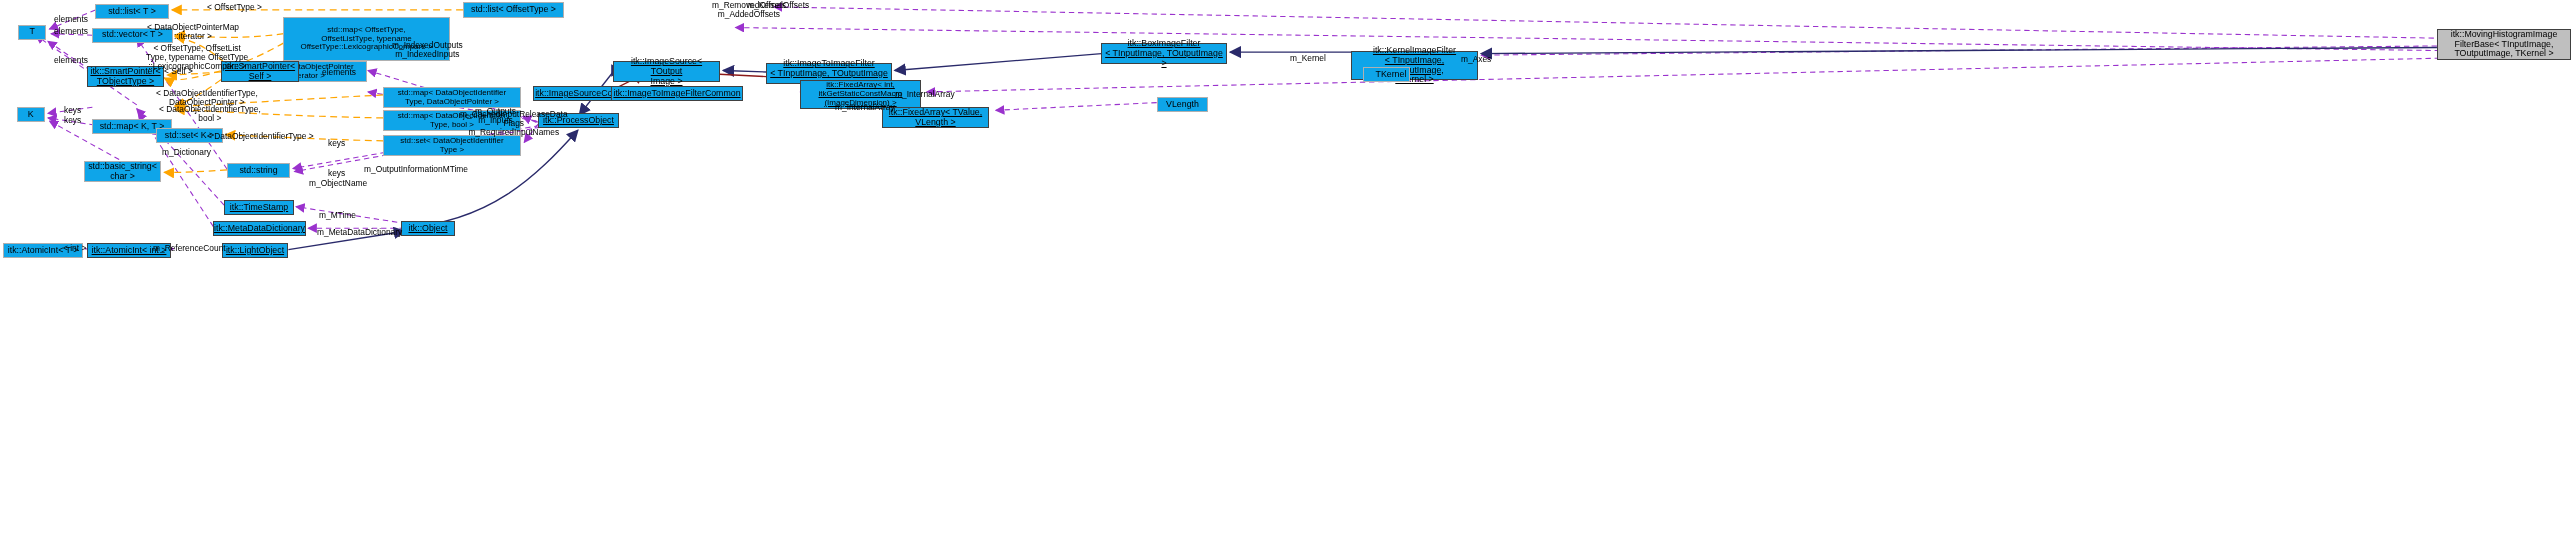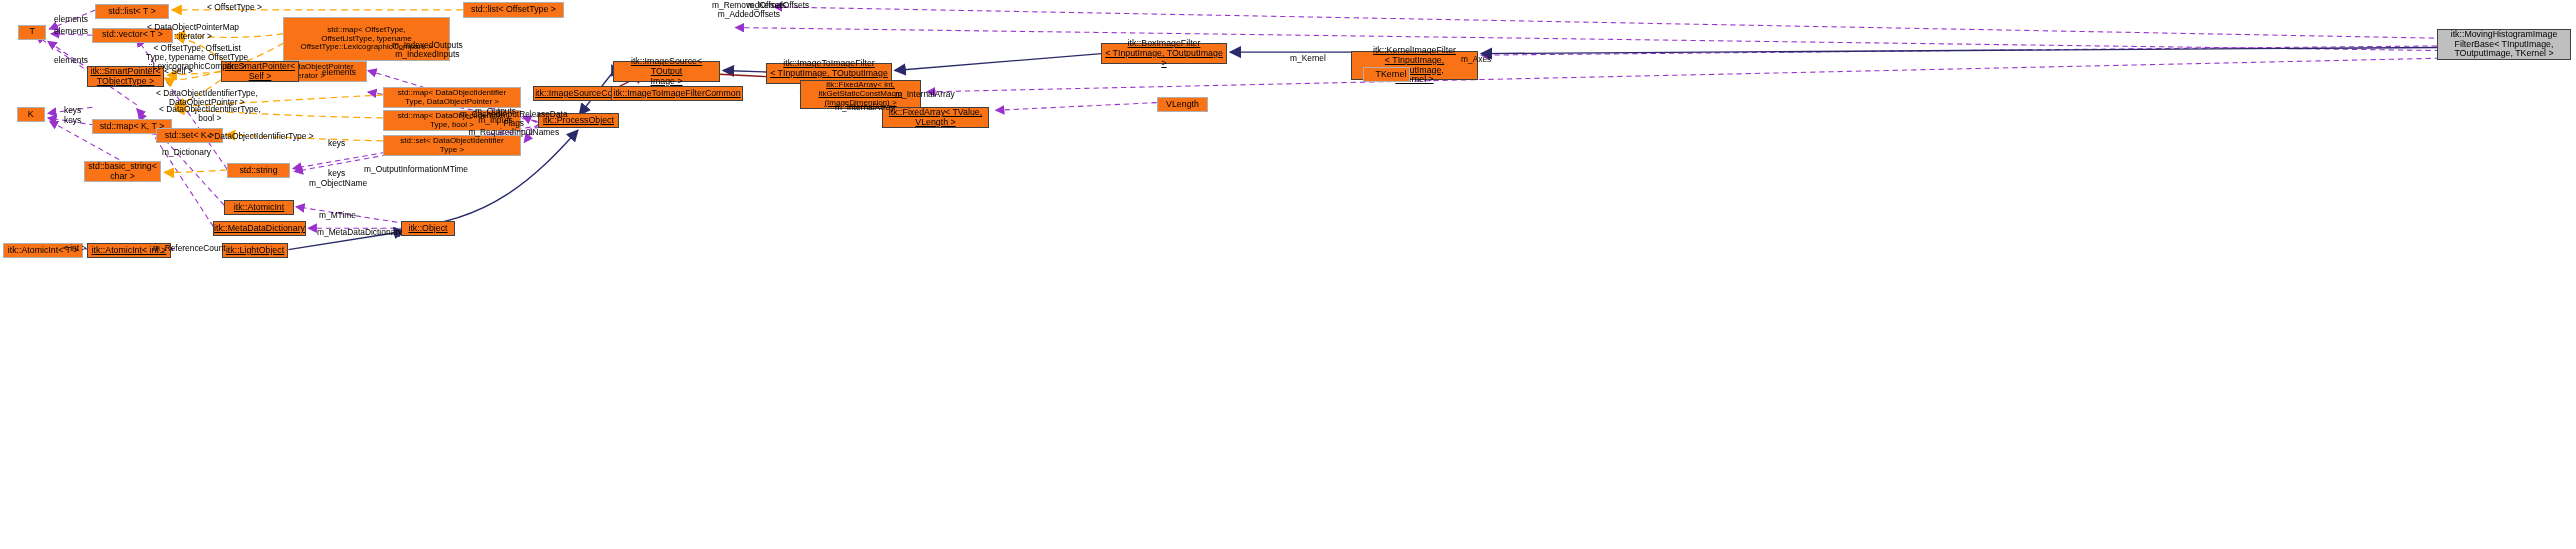--- a/index.html
+++ b/index.html
@@ -26,21 +26,21 @@
   .node {
     position: absolute;
     box-sizing: border-box;
     display: flex;
     align-items: center;
     justify-content: center;
     text-align: center;
     font-size: 8.8px;
     line-height: 9.6px;
     color: #000000;
-    background: #f97316;
+    background: #0ea5e9;
     white-space: pre-line;
     padding: 1.5px 3.1px;
     z-index: 5;
   }
   
   .node.stl {
     border: 0.8px solid #b0b0b0;
   }
   
   .node.cls {
@@ -161,21 +161,21 @@
   <div class="node stl" style="left:156px; top:128px; width:67px;  height:15.3px;">std::set&lt; K &gt;</div>
   <div class="node stl" style="left:383px; top:87px; width:138px; height:21.4px; font-size:8px; line-height:8.8px;">std::map&lt; DataObjectIdentifier
 Type, DataObjectPointer &gt;</div>
   <div class="node stl" style="left:383px; top:110px; width:138px; height:21.4px; font-size:8px; line-height:8.8px;">std::map&lt; DataObjectIdentifier
 Type, bool &gt;</div>
   <div class="node stl" style="left:383px; top:135px; width:138px; height:21.4px; font-size:8px; line-height:8.8px;">std::set&lt; DataObjectIdentifier
 Type &gt;</div>
   <div class="node stl" style="left:84px; top:161px; width:77px; height:21.4px;">std::basic_string&lt;
 char &gt;</div>
   <div class="node stl" style="left:227px; top:163px; width:63px;  height:15.3px;">std::string</div>
-  <div class="node cls" style="left:224px; top:200px; width:70px;  height:15.3px;">itk::AtomicInt</div>
+  <div class="node cls" style="left:224px; top:200px; width:70px;  height:15.3px;">itk::TimeStamp</div>
   <div class="node cls" style="left:213px; top:221px; width:93px; height:15.3px;">itk::MetaDataDictionary</div>
   <div class="node cls" style="left:401px; top:221px; width:54px;  height:15.3px;">itk::Object</div>
   <div class="node cls" style="left:222px; top:243px; width:66px;  height:15.3px;">itk::LightObject</div>
   <div class="node stl" style="left:3.1px;   top:243px; width:80px; height:15.3px;">itk::AtomicInt&lt; T &gt;</div>
   <div class="node cls" style="left:87px; top:243px; width:84px; height:15.3px;">itk::AtomicInt&lt; int &gt;</div>
   <div class="node cls" style="left:538px; top:113px; width:81px; height:15.3px;">itk::ProcessObject</div>
   <div class="node cls" style="left:533px; top:86px; width:106px; height:15.3px;">itk::ImageSourceCommon</div>
   <div class="node cls" style="left:613px; top:61px;  width:107px; height:21.4px;">itk::ImageSource&lt; TOutput
 Image &gt;</div>
   <div class="node cls" style="left:611px; top:86px; width:132px; height:15.3px;">itk::ImageToImageFilterCommon</div>

